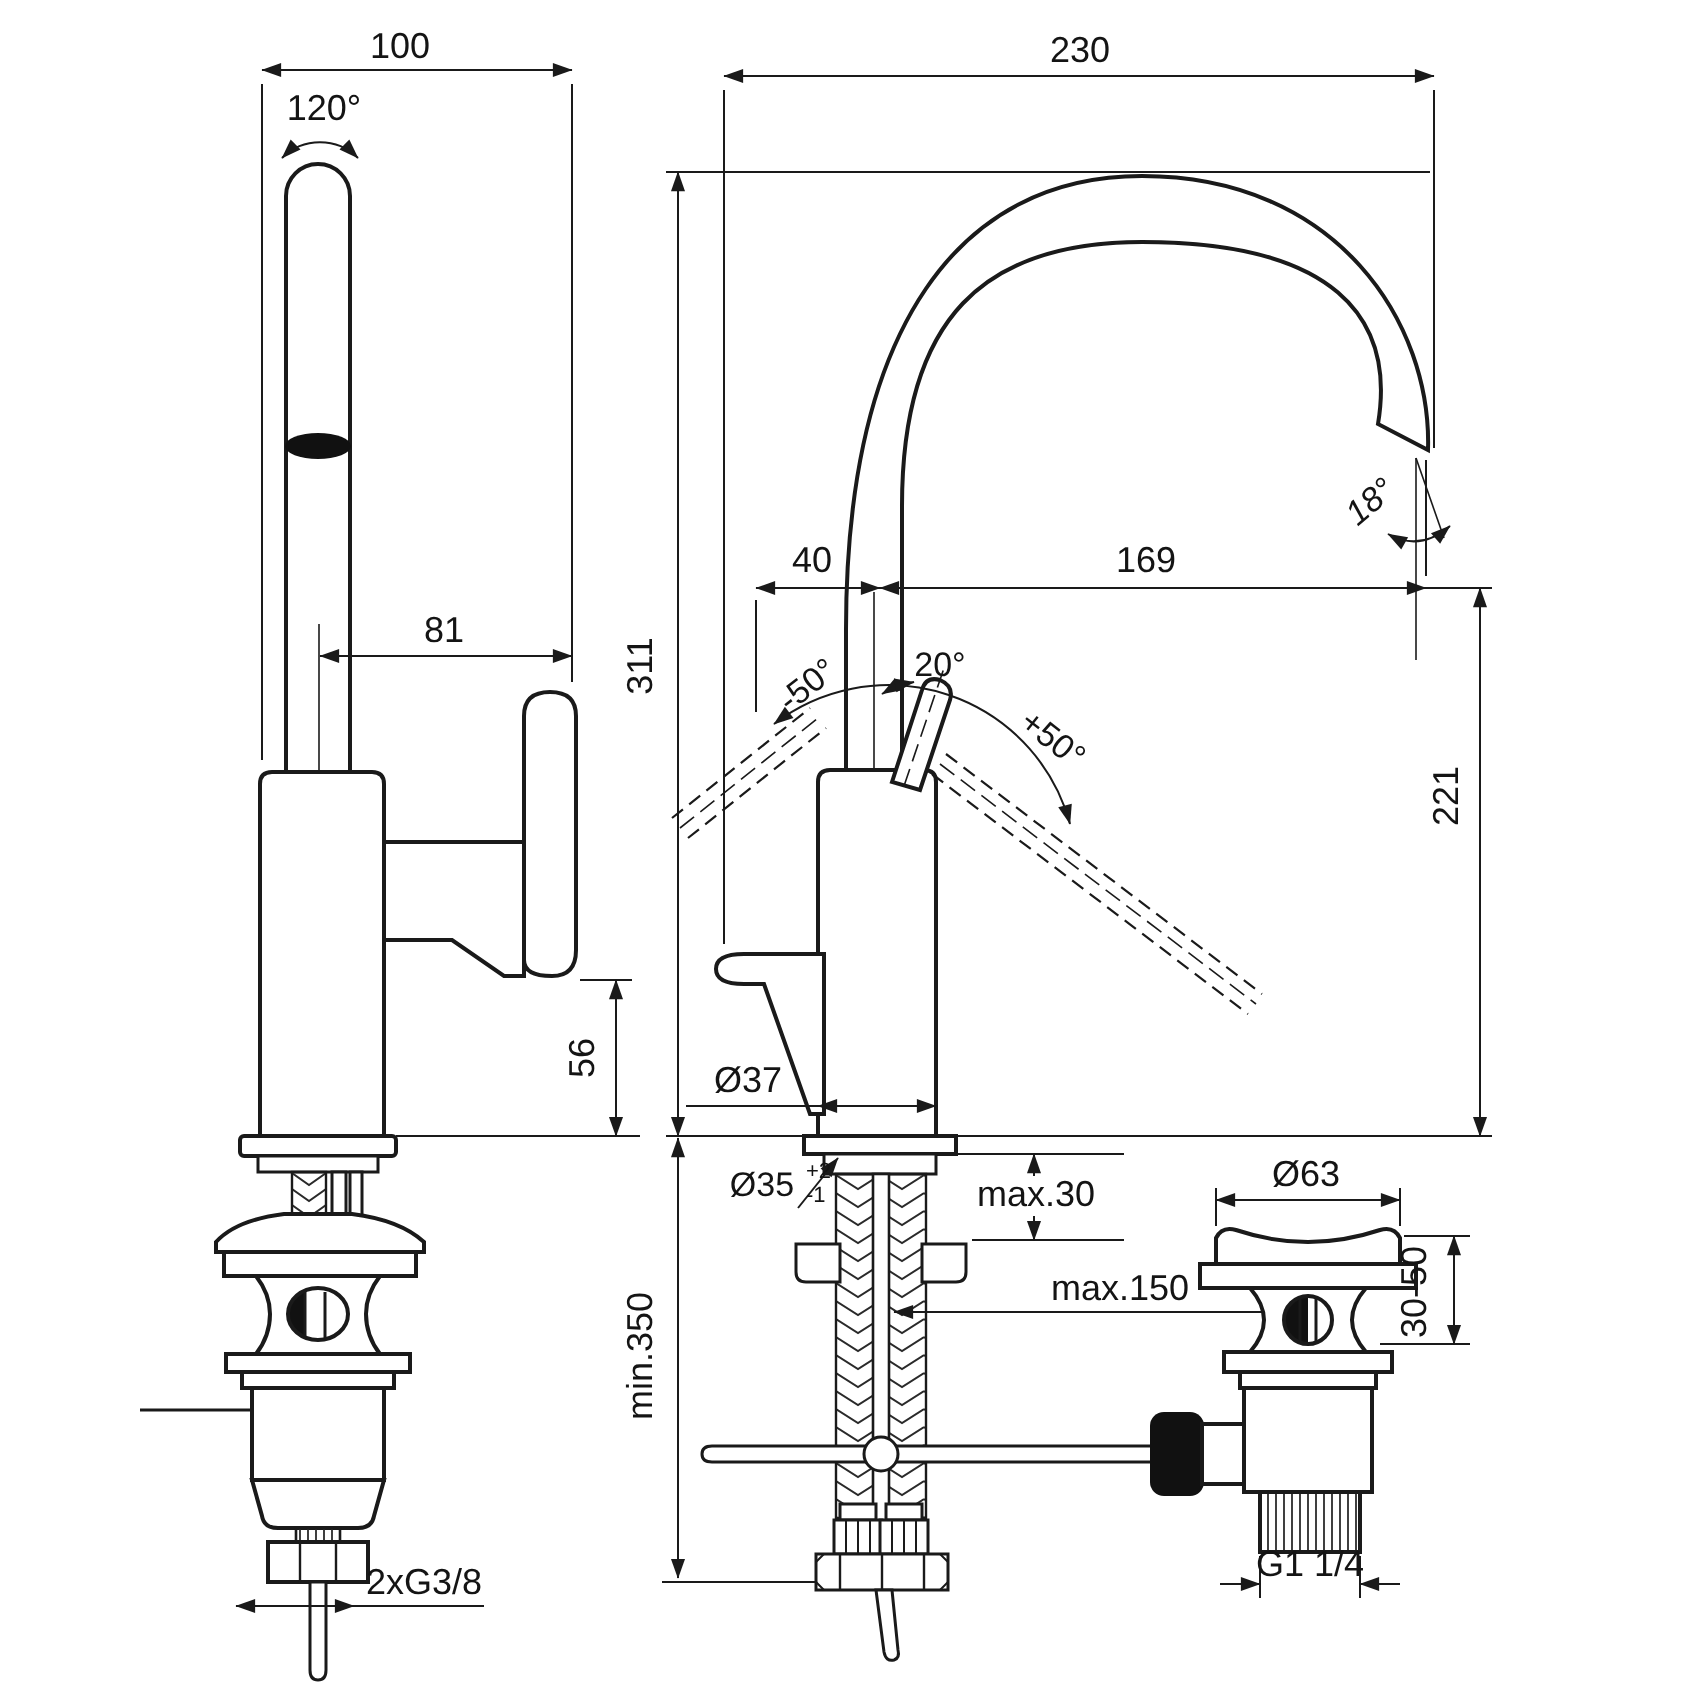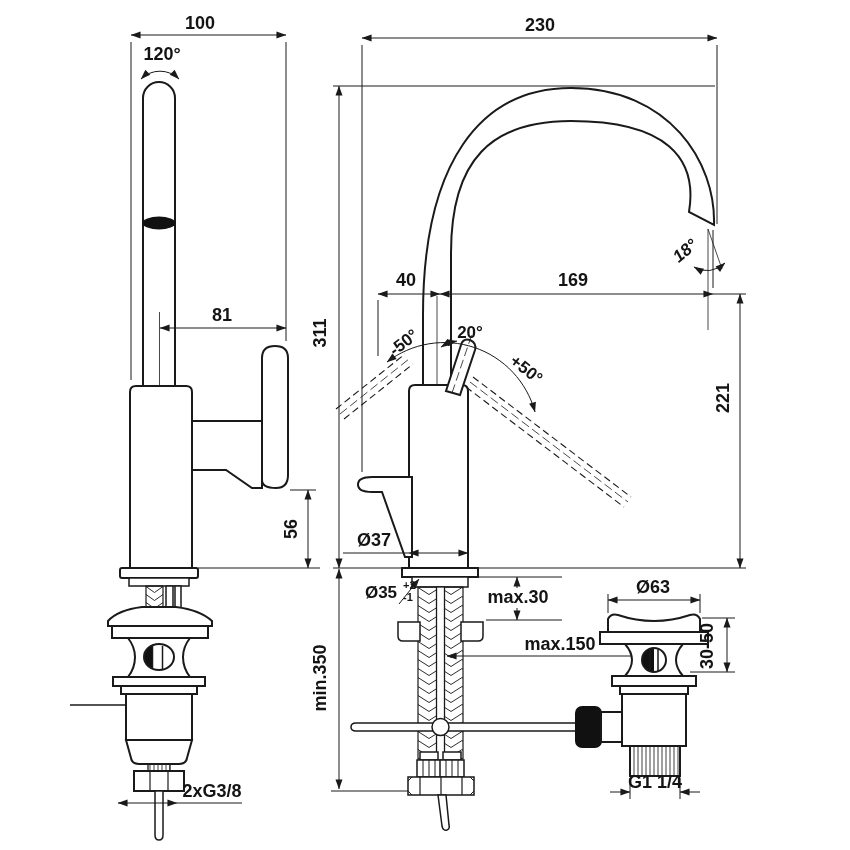--- a/index.html
+++ b/index.html
@@ -1,16 +1,16 @@
 <!DOCTYPE html>
 <html><head>
 <meta charset="utf-8">
 <style>
   html,body{margin:0;padding:0;background:#fff;}
-  .stage{width:850px;height:850px;position:relative;background:#fff;overflow:hidden;font-weight:bold;}
+  .stage{width:850px;height:850px;position:relative;background:#fff;overflow:hidden;}
   svg{display:block;}
   text{font-family:"Liberation Sans","DejaVu Sans",sans-serif;fill:#141414;}
   .dim{font-size:18px;}
   .dimsm{font-size:17px;}
   .tol{font-size:11px;}
   .it{font-style:italic;}
   .ln{stroke:#1a1a1a;stroke-width:1;fill:none;}
   .thin{stroke:#1a1a1a;stroke-width:0.8;fill:none;}
   .obj{stroke:#1a1a1a;stroke-width:2;fill:#fff;}
   .obj15{stroke:#1a1a1a;stroke-width:1.5;fill:#fff;}

